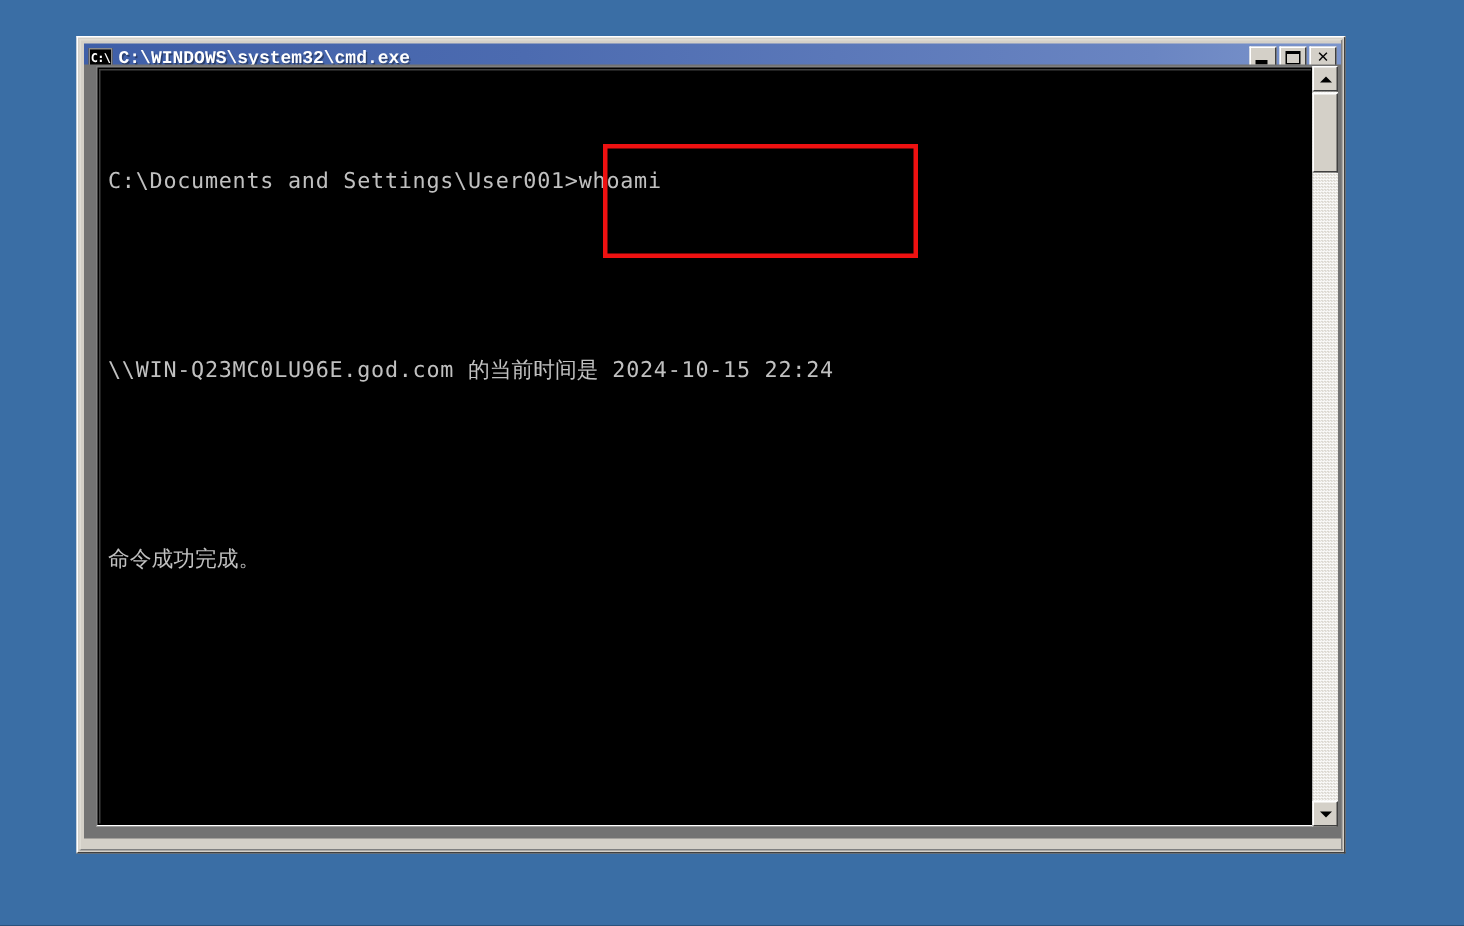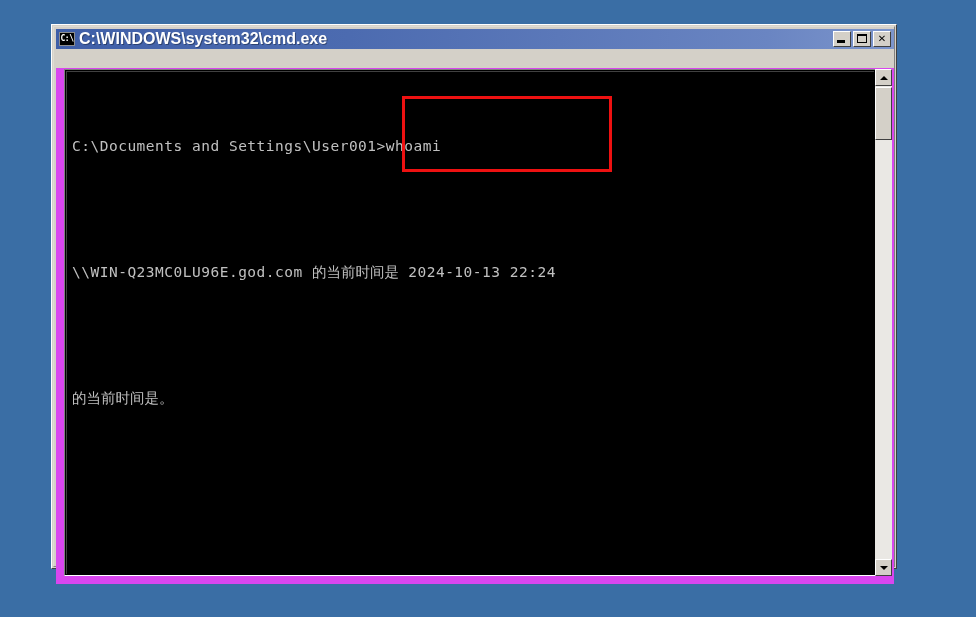--- a/index.html
+++ b/index.html
@@ -79,22 +79,22 @@
   #title-icon span {
     color: #ffffff;
     font-family: "DejaVu Sans Mono", monospace;
     font-size: 8px;
     line-height: 8px;
     font-weight: bold;
     letter-spacing: -0.5px;
   }
   #title-text {
     color: #ffffff;
-    font-family: Liberation Sans, sans-serif;
-    font-size: 16px;
+    font-family: Liberation Mono, monospace;
+    font-size: 12px;
     font-weight: bold;
     letter-spacing: 0px;
     white-space: nowrap;
     flex: 1 1 auto;
     overflow: hidden;
     text-shadow: 1px 1px 0 rgba(0,0,0,0.35);
   }
   #title-buttons {
     display: flex;
     gap: 2px;
@@ -141,25 +141,25 @@
     height: 9px;
     border: 1px solid #000000;
     border-top-width: 2px;
     box-sizing: border-box;
   }
 
   
   #client-area {
     position: absolute;
     left: 2px;
-    top: 41px;
+    top: 16px;
     width: 838px;
     height: 516px;
     box-sizing: border-box;
-    background: #d946ef;
+    background: #737373;
   }
   #terminal-frame {
     position: absolute;
     left: 8px;
     top: 1px;
     width: 812px;
     height: 507px;
     border-top: 1px solid #808080;
     border-left: 1px solid #808080;
     border-right: 1px solid #ffffff;
@@ -293,23 +293,23 @@
         </div>
       </div>
 
       <div id="client-area">
 
         <div id="terminal-frame">
           <div id="terminal-inner">
             <div id="terminal-text">
               <div class="term-line">C:\Documents and Settings\User001&gt;whoami</div>
               <div class="term-line">&nbsp;</div>
-              <div class="term-line"><span>\\WIN-Q23MC0LU96E.god.com</span><span> </span><span class="cjk">的当前时间是</span><span> </span><span>2024-10-13 22:24</span></div>
+              <div class="term-line"><span>\\WIN-Q23MC0LU96E.god.com</span><span> </span><span class="cjk">的当前时间是</span><span> </span><span>2024-10-15 22:24</span></div>
               <div class="term-line">&nbsp;</div>
-              <div class="term-line"><span class="cjk">的当前时间是。</span></div>
+              <div class="term-line"><span class="cjk">命令成功完成。</span></div>
               
               
               
             </div>
           </div>
         </div>
 
         <div id="vscrollbar">
           <div class="sb-btn up">
             <span class="sb-arrow"></span>

